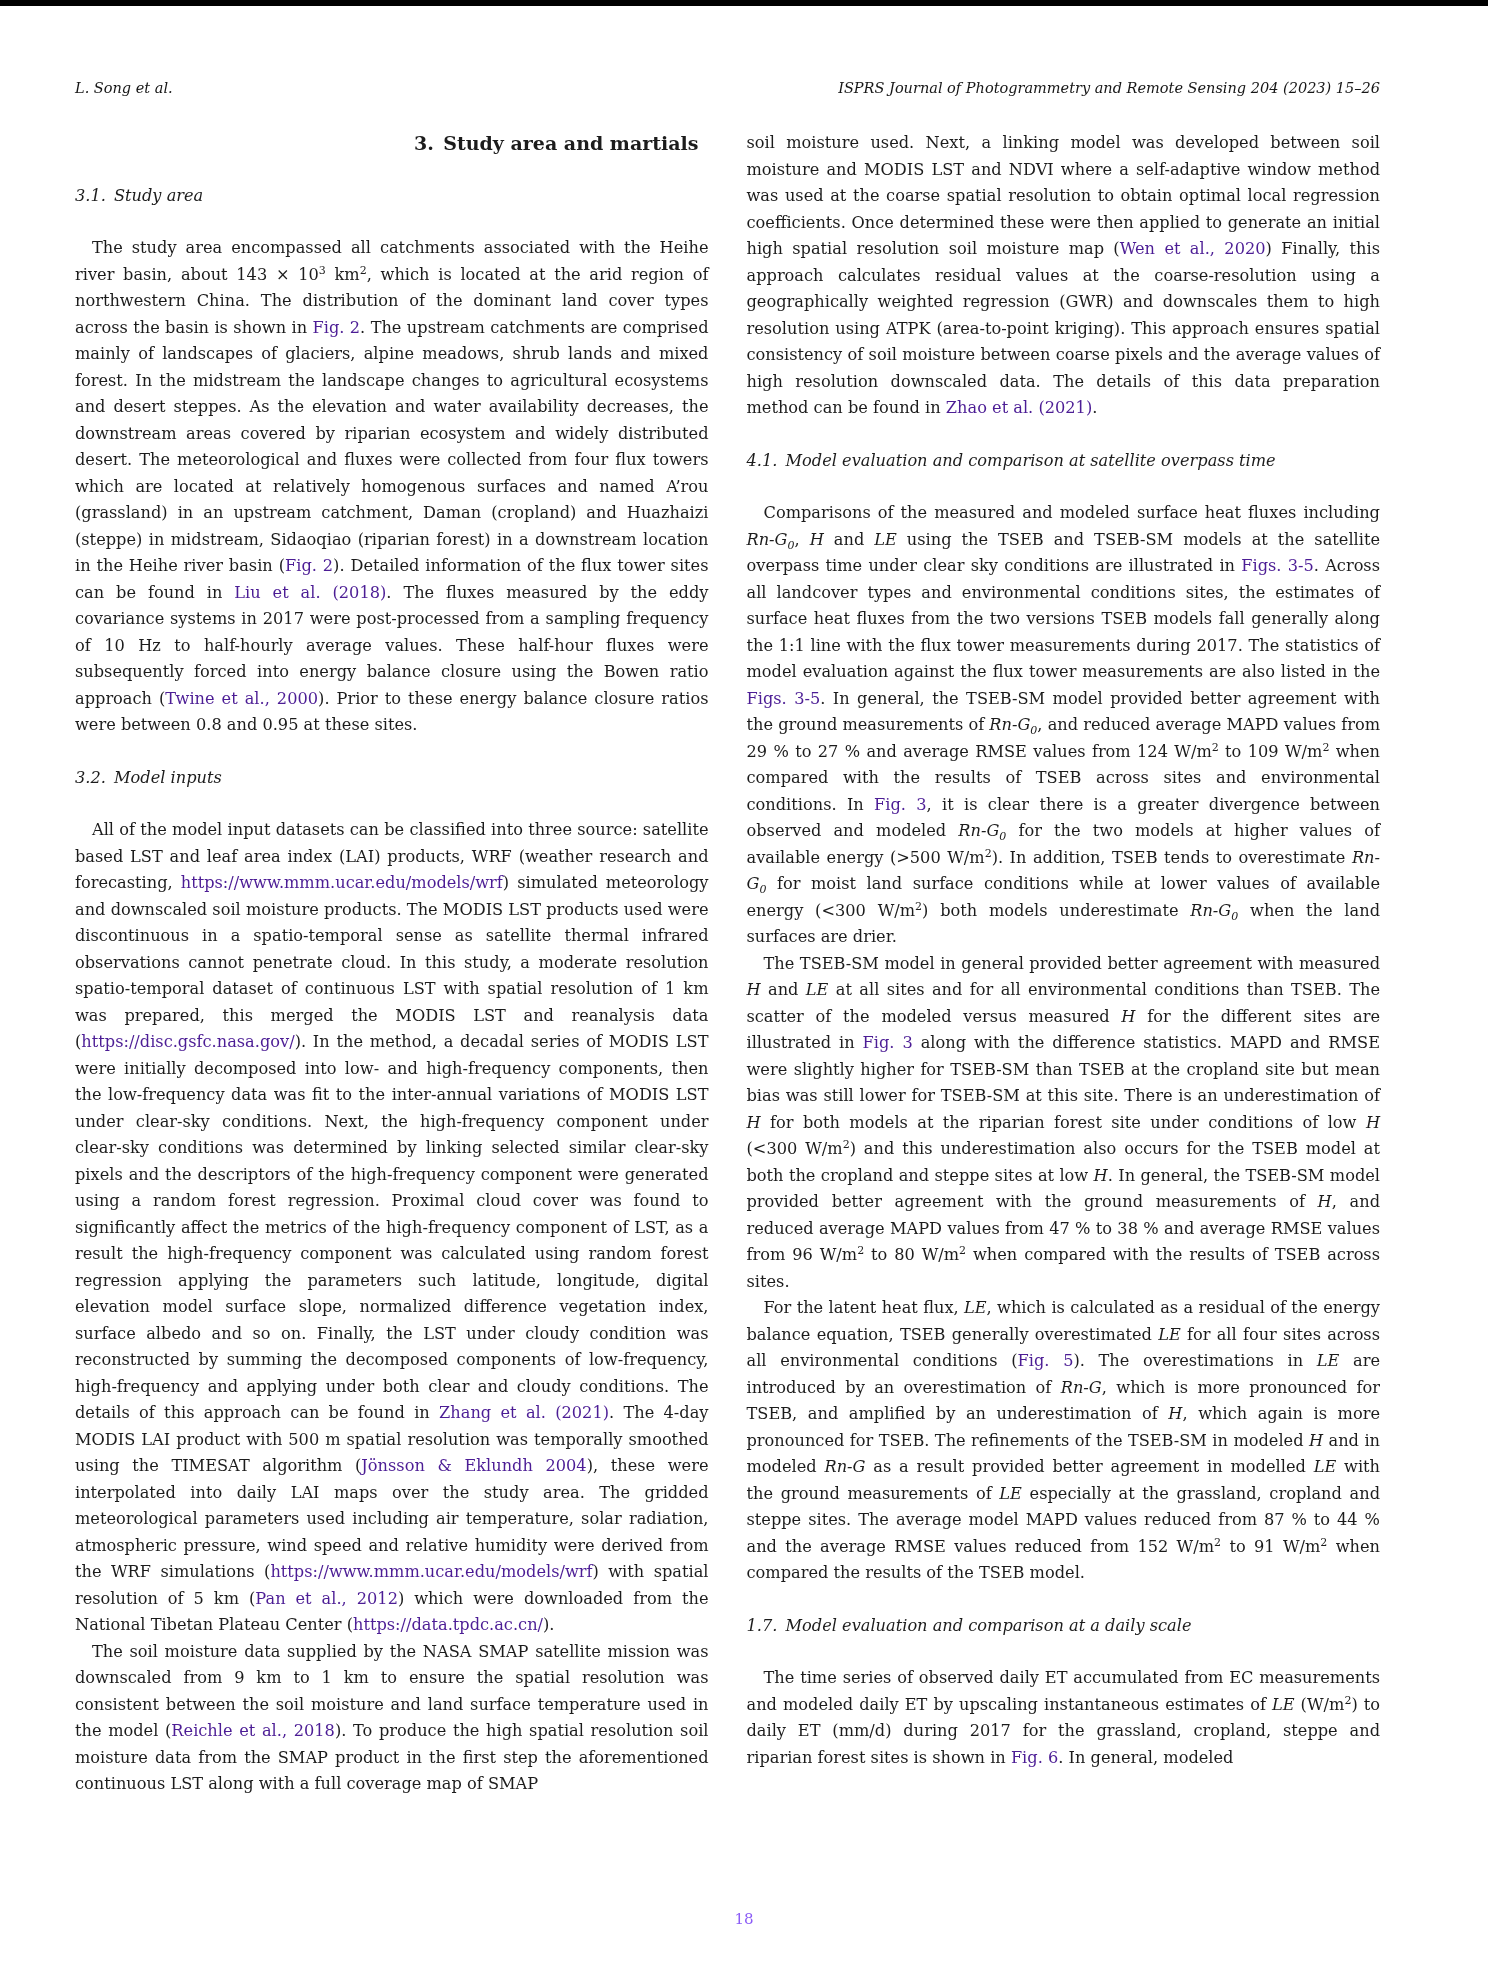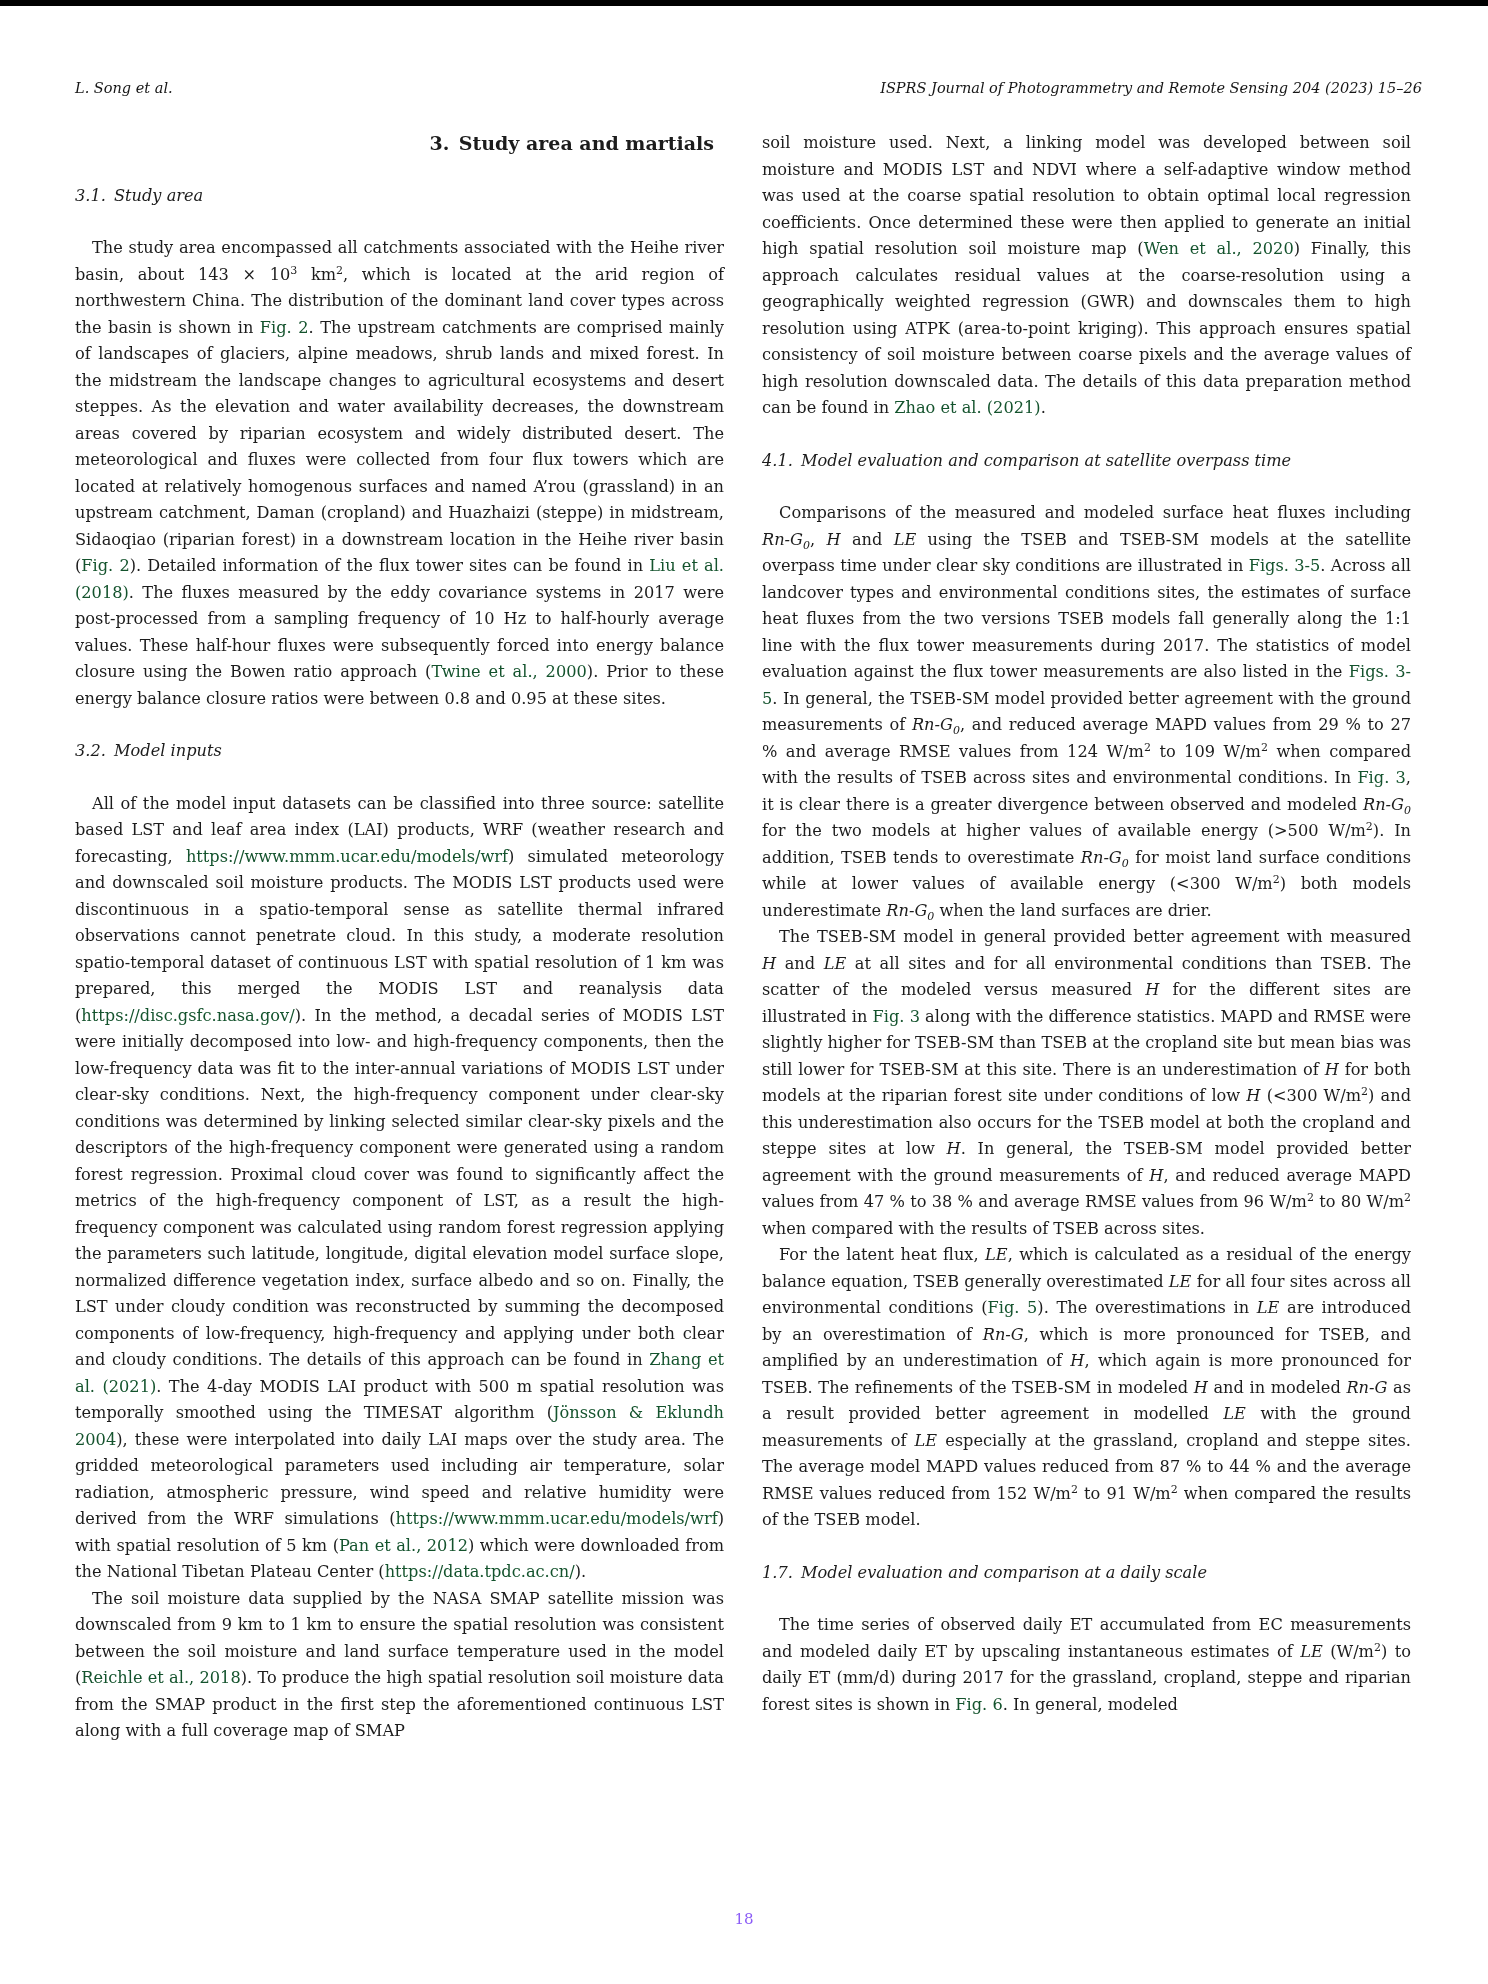--- a/index.html
+++ b/index.html
@@ -5,40 +5,40 @@
   html,body{margin:0;padding:0;}
   body{
     width:1488px;height:1984px;
     background:#ffffff;
     font-family:"DejaVu Serif","Liberation Serif",serif;
     color:#1c1c1c;
     position:relative;
     overflow:hidden;
   }
   .topbar{height:6px;width:100%;background:#000;}
-  .sheet{padding:0 66px 0 75px;}
+  .sheet{padding:0 108px 0 75px;}
   .page-header{
     display:flex;justify-content:space-between;align-items:baseline;
     margin-top:74px;
     font-style:italic;font-size:14.5px;color:#161616;
   }
   .columns{display:flex;gap:38px;margin-top:34px;}
   .col{width:649px;text-align:justify;font-size:16.2px;line-height:26.5px;}
   h2{
     font-size:19px;font-weight:bold;font-style:normal;
     margin:26px 10px;line-height:26.5px;text-align:right;
   }
   h2.first{margin-top:0;}
   h3{
     font-size:16.2px;font-weight:normal;font-style:italic;
     margin:26px 0;line-height:26.5px;text-align:left;
   }
   p{margin:0;text-indent:17px;}
   p.noindent{text-indent:0;}
-  .lk{color:#14532d;}
+  .lk{color:#4c1d95;}
   sup,sub{font-size:68%;line-height:0;}
   i{font-style:italic;}
   .pageno{
     position:absolute;left:0;right:0;bottom:56px;
     text-align:center;font-size:15px;color:#8b5cf6;
   }
 </style>
 </head>
 <body>
 

